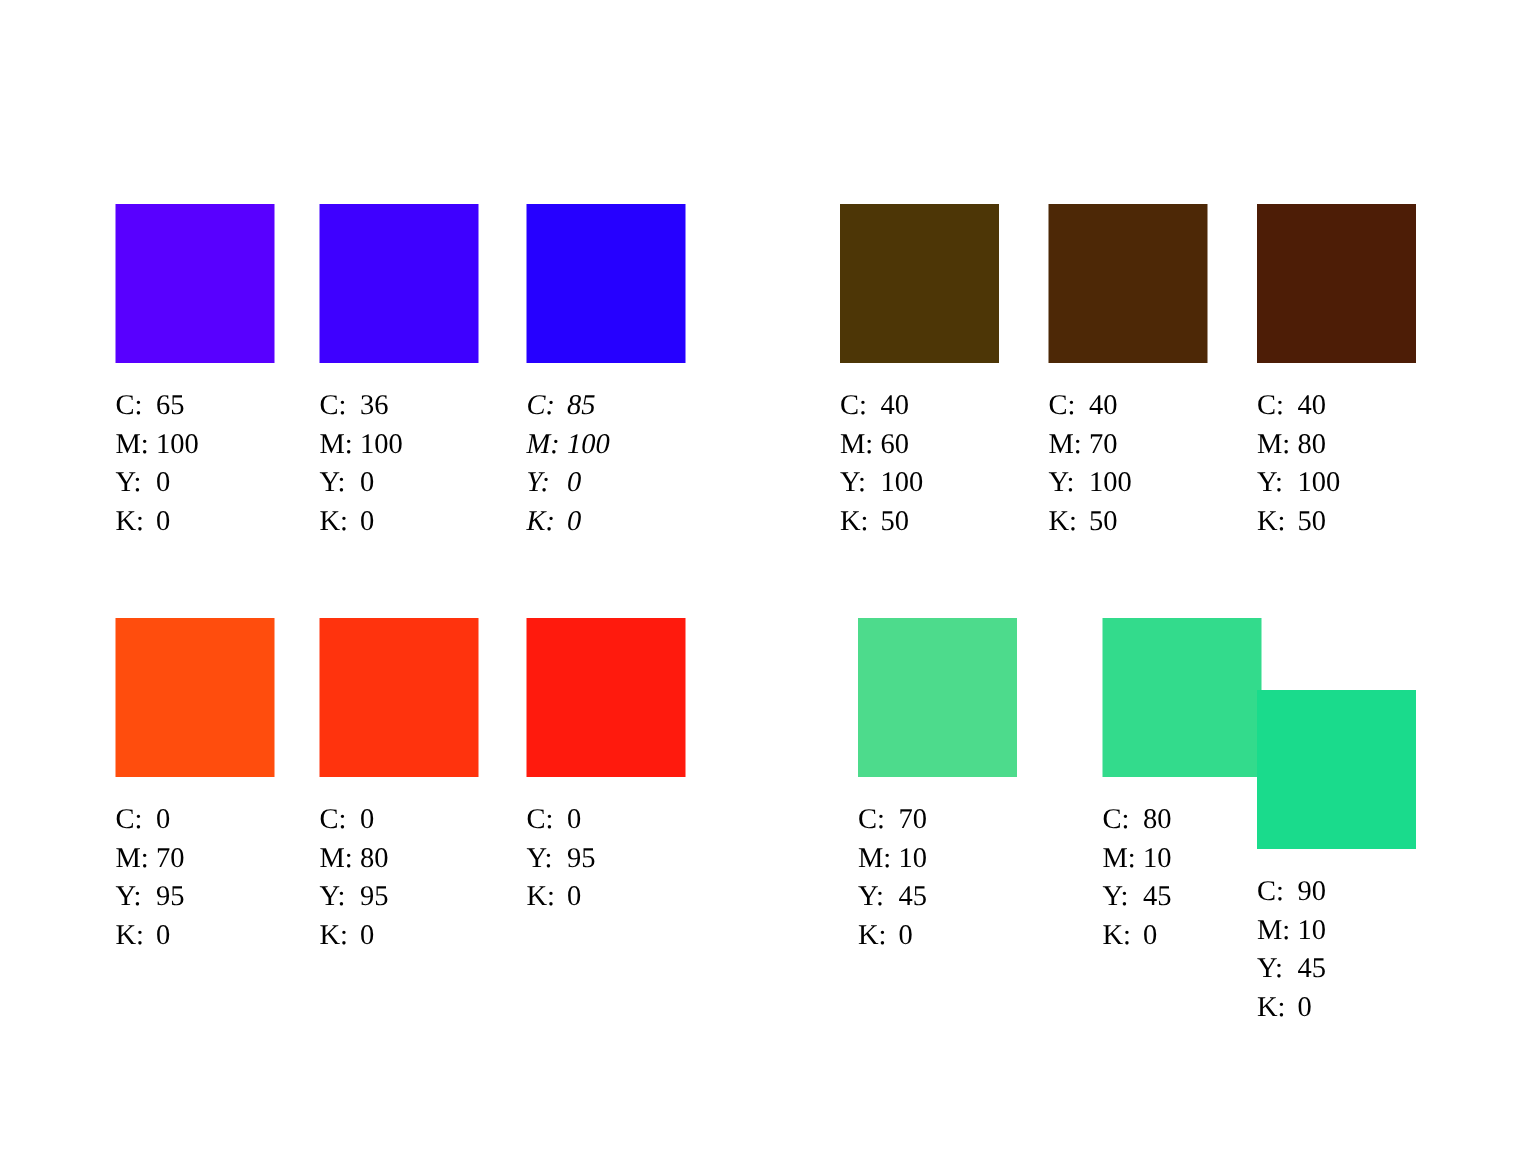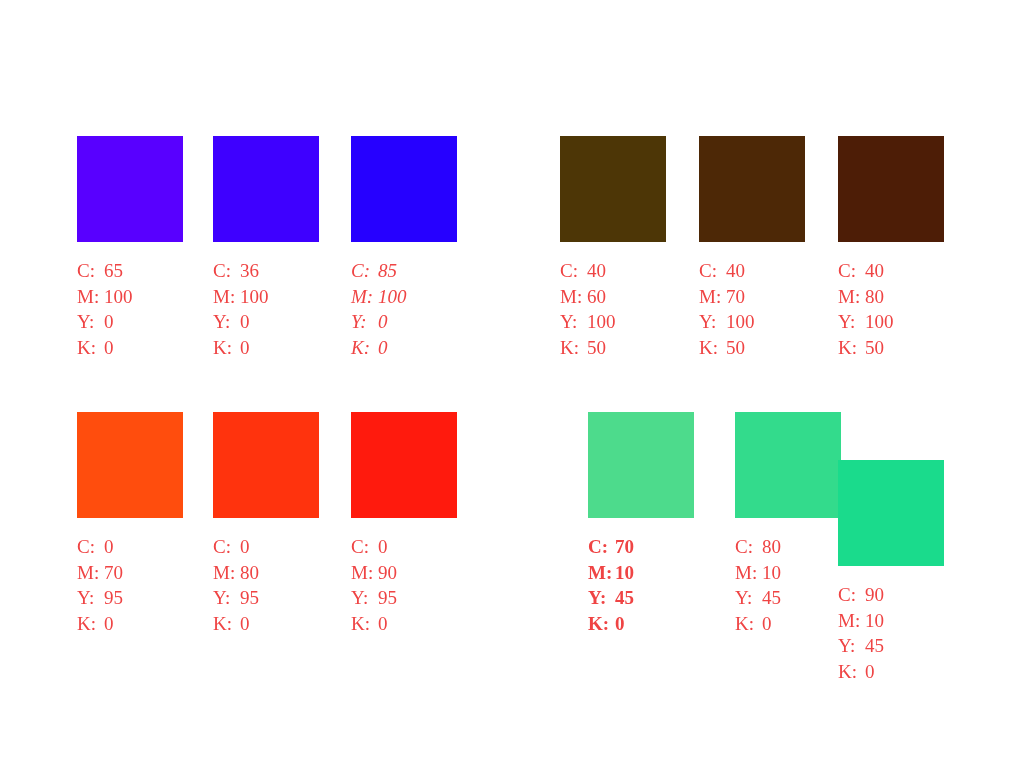--- a/index.html
+++ b/index.html
@@ -32,21 +32,21 @@
   .swatch-chip {
     width: 106px;
     height: 106px;
     display: block;
   }
 
   .cmyk-readout {
     margin-top: 16px;
     font-size: 19px;
     line-height: 25.5px;
-    color: #ef4444;
+    color: #000000;
     white-space: nowrap;
   }
 
   .cmyk-line {
     display: block;
     height: 25.5px;
   }
 
   .cmyk-key {
     display: inline-block;
@@ -132,26 +132,25 @@
         <span class="cmyk-line"><span class="cmyk-key">C:</span><span class="cmyk-val">0</span></span>
         <span class="cmyk-line"><span class="cmyk-key">M:</span><span class="cmyk-val">80</span></span>
         <span class="cmyk-line"><span class="cmyk-key">Y:</span><span class="cmyk-val">95</span></span>
         <span class="cmyk-line"><span class="cmyk-key">K:</span><span class="cmyk-val">0</span></span>
       </div>
     </div>
     <div class="swatch-cell" style="left: 351px; top: 412px;">
       <div class="swatch-chip" style="width: 106px; height: 106px; background: rgb(255, 26, 13);"></div>
       <div class="cmyk-readout">
         <span class="cmyk-line"><span class="cmyk-key">C:</span><span class="cmyk-val">0</span></span>
-        <span class="cmyk-line"><span class="cmyk-key">M:</span><span class="cmyk-val">90</span></span>
         <span class="cmyk-line"><span class="cmyk-key">Y:</span><span class="cmyk-val">95</span></span>
         <span class="cmyk-line"><span class="cmyk-key">K:</span><span class="cmyk-val">0</span></span>
       </div>
     </div>
-    <div class="swatch-cell" style="left: 588px; top: 412px; font-weight: bold;">
+    <div class="swatch-cell" style="left: 572px; top: 412px;">
       <div class="swatch-chip" style="width: 106px; height: 106px; background: rgb(77, 219, 140);"></div>
       <div class="cmyk-readout">
         <span class="cmyk-line"><span class="cmyk-key">C:</span><span class="cmyk-val">70</span></span>
         <span class="cmyk-line"><span class="cmyk-key">M:</span><span class="cmyk-val">10</span></span>
         <span class="cmyk-line"><span class="cmyk-key">Y:</span><span class="cmyk-val">45</span></span>
         <span class="cmyk-line"><span class="cmyk-key">K:</span><span class="cmyk-val">0</span></span>
       </div>
     </div>
     <div class="swatch-cell" style="left: 735px; top: 412px;">
       <div class="swatch-chip" style="width: 106px; height: 106px; background: rgb(51, 219, 140);"></div>

